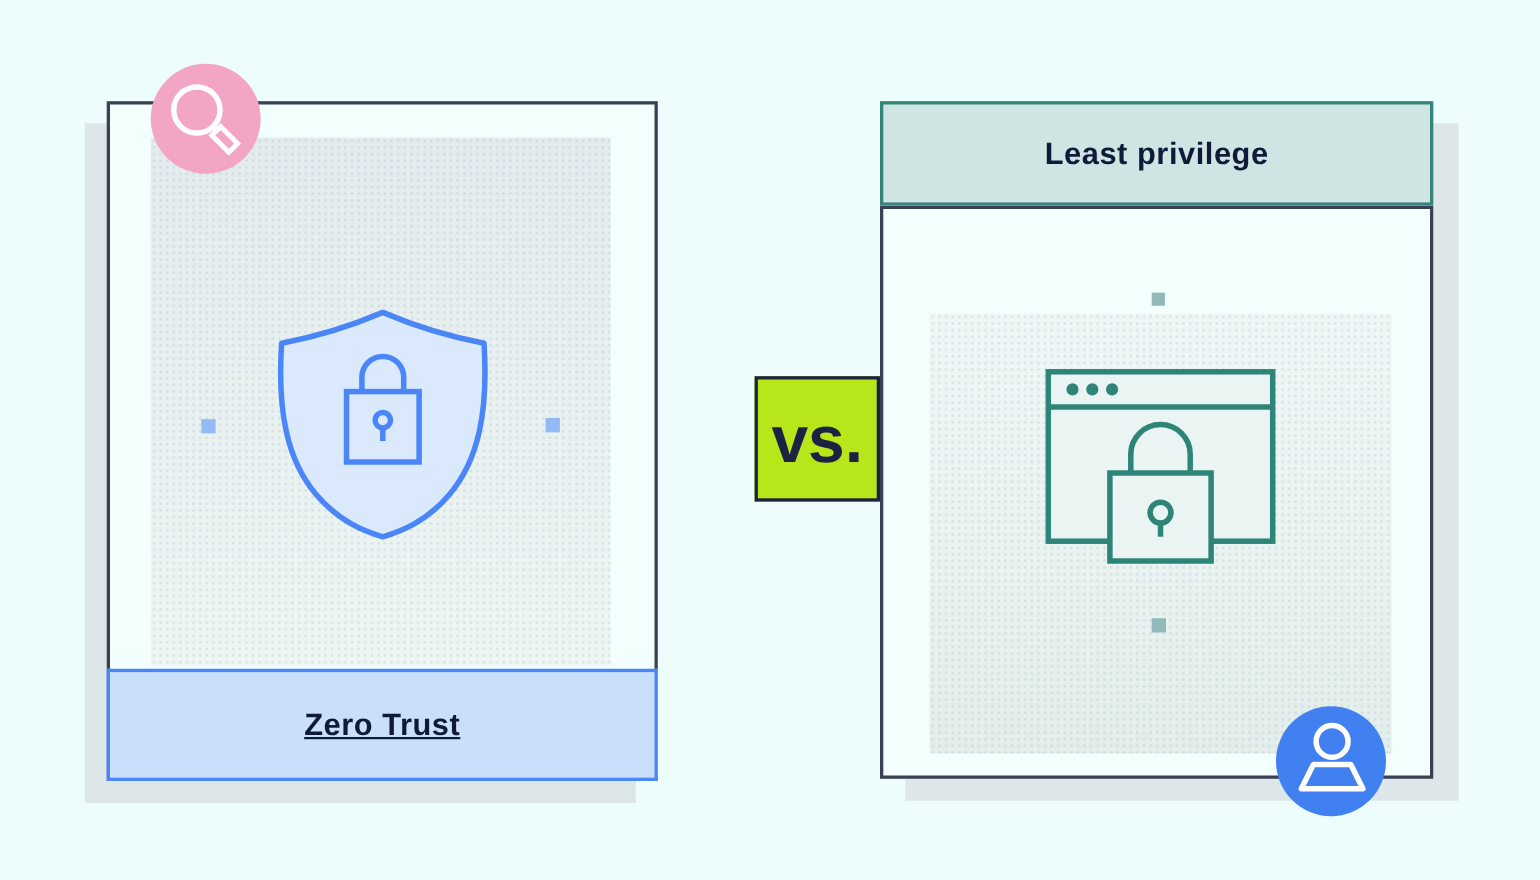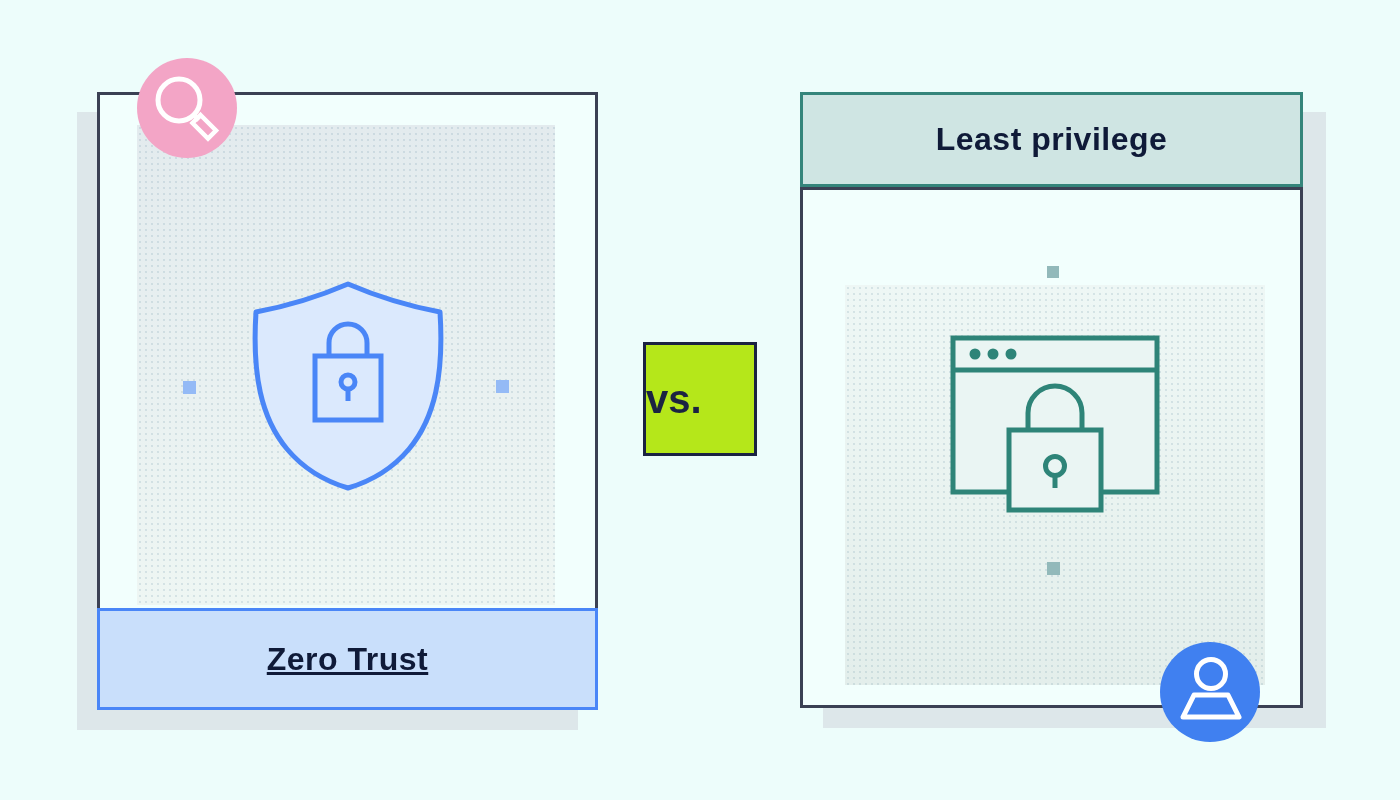--- a/index.html
+++ b/index.html
@@ -22,28 +22,28 @@
     background-image:
       radial-gradient(rgba(122,158,176,0.22) 1px, transparent 1.3px),
       var(--panel-grad);
     background-size:6px 6px,100% 100%;
   }
   .panel-left{--panel-grad:linear-gradient(180deg,#e3ebee 0%,#e9f1f1 55%,#eef6f3 100%);}
   .panel-right{--panel-grad:linear-gradient(180deg,#eef7f5 0%,#e9f3f0 55%,#e3eeeb 100%);}
 
   
   .band{display:flex;align-items:center;justify-content:center;
-        font-weight:700;font-size:32px;color:var(--text-dark,#0f1a38);letter-spacing:0.5px;}
+        font-weight:700;font-size:28px;color:var(--text-dark,#0f1a38);letter-spacing:0.5px;}
   .band-blue{background:var(--blue-band-fill,#c9dffb);border:3px solid var(--blue-accent,#4a86f7);}
   .band-teal{background:var(--teal-band-fill,#cfe5e3);border:3px solid var(--teal-accent,#35857b);}
 
   
   .vs-box{background:var(--lime,#b5e71a);border:3px solid var(--vs-border,#1b2342);
-          display:flex;align-items:center;
-          font-weight:700;font-size:40px;color:var(--vs-border,#1b2342);}
+          display:flex;align-items:center;justify-content:center;
+          font-weight:700;font-size:60px;color:var(--vs-border,#1b2342);margin-left:43px;}
 
   
   .badge{border-radius:50%;display:flex;align-items:center;justify-content:center;}
   .badge-pink{background:var(--pink,#f3a5c6);}
   .badge-person{background:var(--person-blue,#4080f0);}
 
   
   .sq{width:13px;height:13px;}
   .sq-blue{background:var(--square-blue,#94baf6);}
   .sq-teal{background:var(--square-teal,#92b9ba);}

